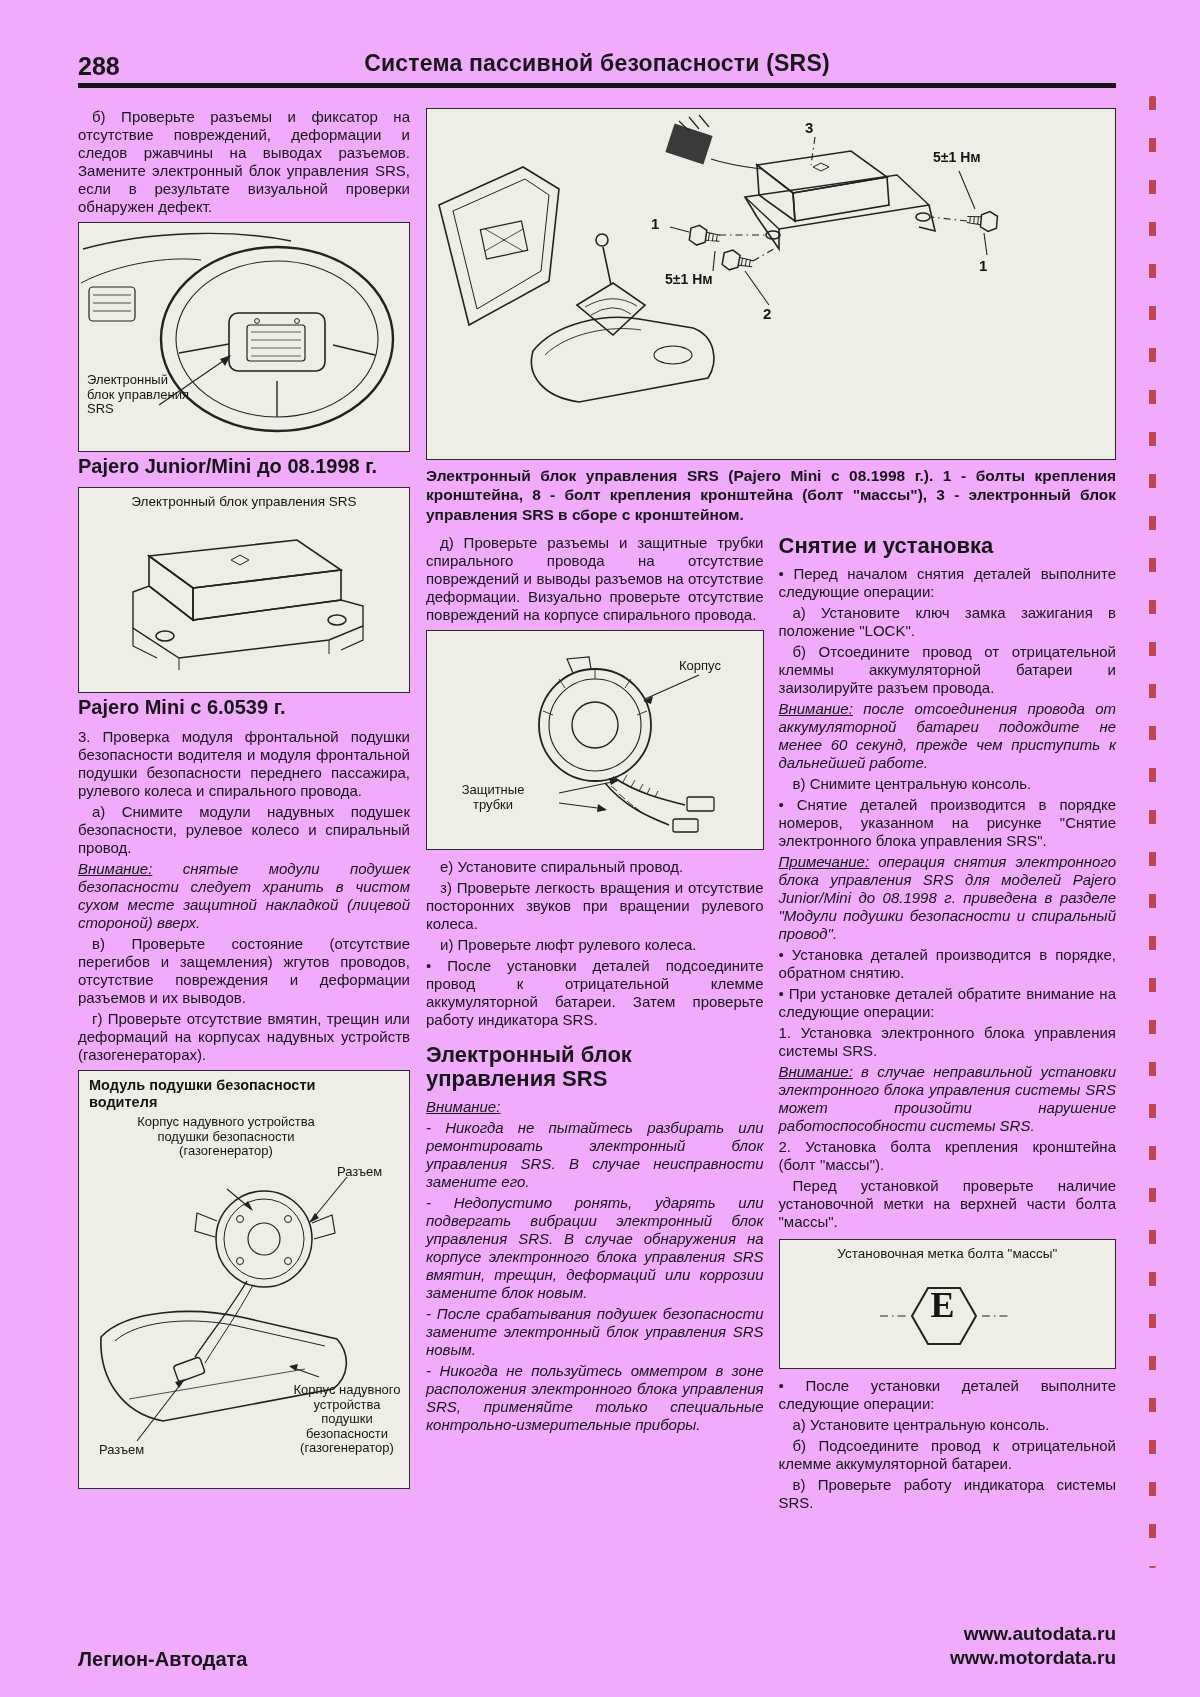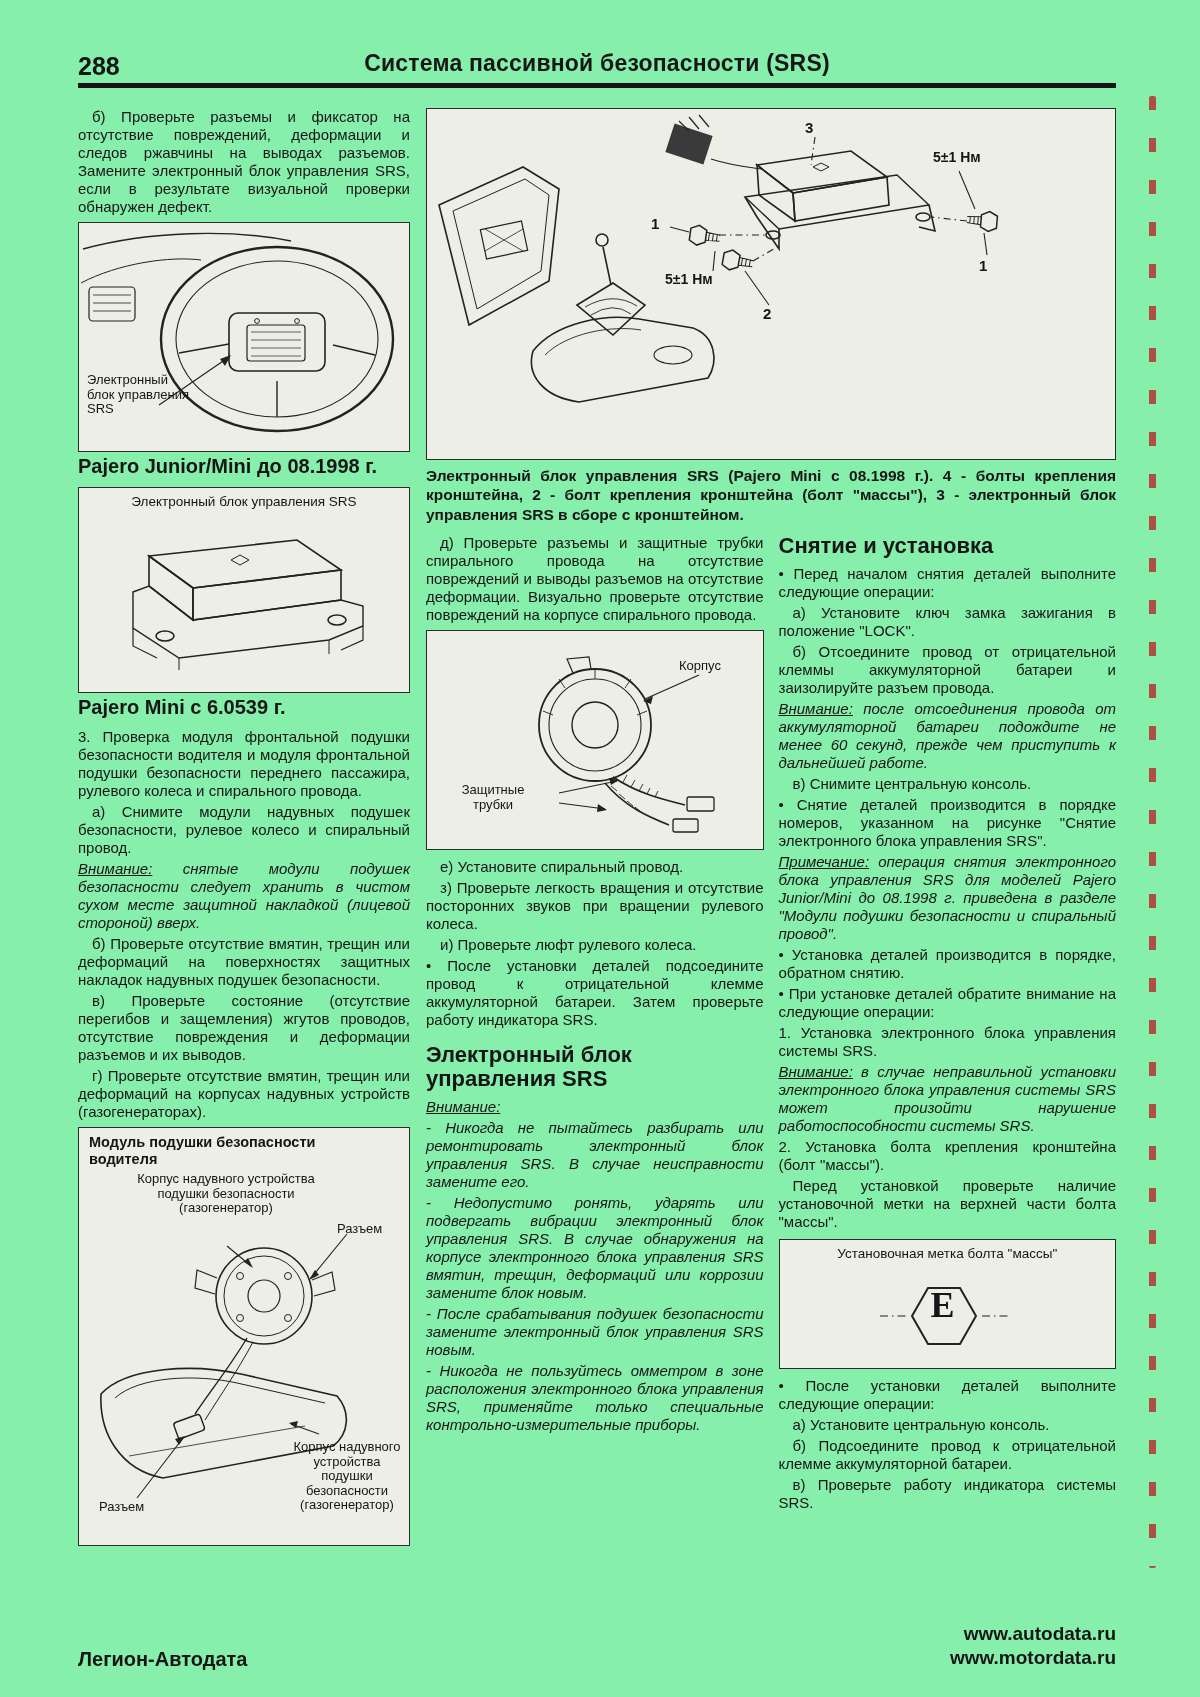--- a/index.html
+++ b/index.html
@@ -1,18 +1,18 @@
 <!DOCTYPE html>
 <html lang="ru"><head>
 <meta charset="utf-8">
 <style>
   html,body{margin:0;padding:0;background:#c9cdc2;}
   .page{
     position:relative;width:1200px;height:1697px;overflow:hidden;
-    background:#86efac;color:#161616;
+    background:#f0abfc;color:#161616;
     font-family:"Liberation Sans",sans-serif;
   }
   
   .header{position:absolute;top:50px;left:78px;right:84px;}
   .pagenum{position:absolute;left:0;top:2px;font-size:25px;font-weight:bold;}
   .ptitle{text-align:center;font-size:23px;font-weight:bold;letter-spacing:.2px;}
   .rule{height:5px;background:#141414;margin-top:6px;}
   
   .content{position:absolute;top:108px;left:78px;right:84px;display:flex;gap:16px;align-items:flex-start;}
   .col-left{width:332px;flex:none;}
@@ -106,21 +106,20 @@
             <ellipse cx="258" cy="106" rx="9" ry="5"></ellipse>
             <path d="M100,144 L100,156 M250,126 L250,140" stroke-width="1"></path>
           </g>
         </svg>
       </div>
       <div class="figcap">Pajero Mini с 6.0539 г.</div>
 
       <p>3. Проверка модуля фронтальной подушки безопасности водителя и модуля фронтальной подушки безопасности переднего пассажира, рулевого колеса и спирального провода.</p>
       <p class="li">а) Снимите модули надувных подушек безопасности, рулевое колесо и спиральный провод.</p>
       <p class="warn"><span class="wl">Внимание:</span> <span>снятые модули подушек безопасности следует хранить в чистом сухом месте защитной накладкой (лицевой стороной) вверх.</span></p>
-      <p class="li">б) Проверьте отсутствие вмятин, трещин или деформаций на поверхностях защитных накладок надувных подушек безопасности.</p>
       <p class="li">в) Проверьте состояние (отсутствие перегибов и защемления) жгутов проводов, отсутствие повреждения и деформации разъемов и их выводов.</p>
       <p class="li">г) Проверьте отсутствие вмятин, трещин или деформаций на корпусах надувных устройств (газогенераторах).</p>
 
       <div class="figbox figC">
         <div class="figtitleL">Модуль подушки безопасности водителя</div>
         <svg width="330" height="417" viewBox="0 0 330 417" style="position:absolute;left:0;top:0">
           <g fill="none" stroke="#222" stroke-width="1.6">
             <circle cx="185" cy="168" r="48"></circle>
             <circle cx="185" cy="168" r="40" stroke-width="1"></circle>
             <circle cx="185" cy="168" r="16" stroke-width="1.2"></circle>
@@ -212,21 +211,21 @@
             <path d="M532,62 L548,100"></path>
           </g>
         </svg>
         <span class="fnum" style="left:378px;top:10px;">3</span>
         <span class="ftorq" style="left:506px;top:40px;">5±1 Нм</span>
         <span class="fnum" style="left:552px;top:148px;">1</span>
         <span class="fnum" style="left:224px;top:106px;">1</span>
         <span class="ftorq" style="left:238px;top:162px;">5±1 Нм</span>
         <span class="fnum" style="left:336px;top:196px;">2</span>
       </div>
-      <div class="topcap">Электронный блок управления SRS (Pajero Mini с 08.1998 г.). 4 - болты крепления кронштейна, 2 - болт крепления кронштейна (болт "массы"), 3 - электронный блок управления SRS в сборе с кронштейном.</div>
+      <div class="topcap">Электронный блок управления SRS (Pajero Mini с 08.1998 г.). 1 - болты крепления кронштейна, 8 - болт крепления кронштейна (болт "массы"), 3 - электронный блок управления SRS в сборе с кронштейном.</div>
 
       <div class="cols2">
 
         <div class="col">
           <p class="li">д) Проверьте разъемы и защитные трубки спирального провода на отсутствие повреждений и выводы разъемов на отсутствие деформации. Визуально проверьте отсутствие повреждений на корпусе спирального провода.</p>
 
           <div class="figbox figD">
             <svg width="334" height="216" viewBox="0 0 334 216">
               <g fill="none" stroke="#222" stroke-width="1.8">
                 <circle cx="148" cy="94" r="56"></circle>

